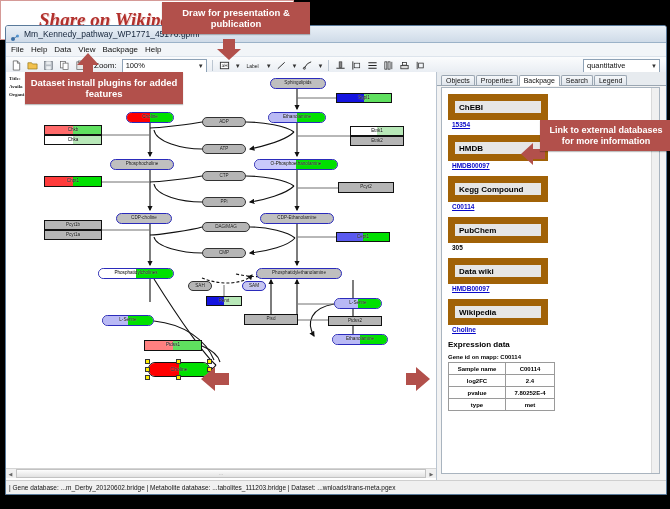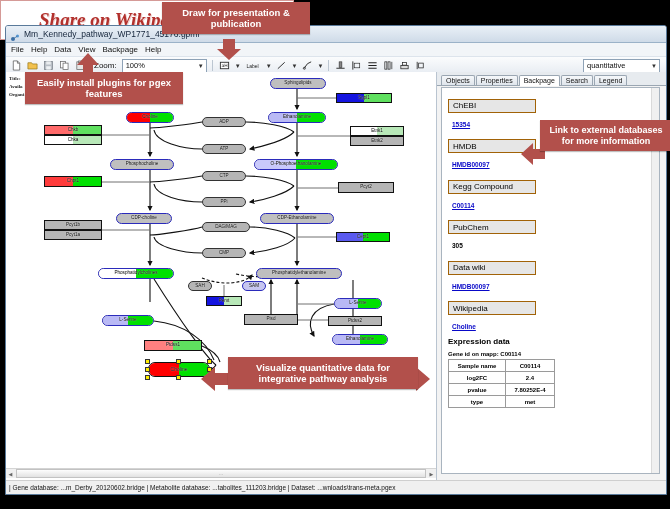--- a/index.html
+++ b/index.html
@@ -65,22 +65,22 @@
   
   #sidepane{flex:1;background:#f3f3f3;position:relative;}
   #tabs{display:flex;height:13px;align-items:flex-end;padding-left:4px;background:#e7ebef;
         border-bottom:1px solid #9aa6b2;}
   .tab{font-size:7px;color:#111;padding:1px 4px 1px;border:1px solid #9aa6b2;border-bottom:none;
        background:linear-gradient(#f6f8fa,#dfe5ec);margin-right:1px;border-radius:2px 2px 0 0;}
   .tab.active{background:#fff;position:relative;top:1px;padding-bottom:2px;}
   #backpage{position:absolute;left:4px;top:15px;right:6px;bottom:20px;background:#fff;
             border:1px solid #a9b4bf;overflow:hidden;}
   #bpinner{position:absolute;left:6px;top:6px;right:10px;bottom:2px;}
-  .bph{display:inline-block;min-width:78px;border:1px solid #a16207;background:#e6e6e6;
-       font-size:8px;font-weight:normal;color:#000;padding:1.5px 4px;margin-bottom:8px;}
+  .bph{display:inline-block;min-width:78px;border:7px solid #a16207;background:#e6e6e6;
+       font-size:8px;font-weight:bold;color:#000;padding:1.5px 4px;margin-bottom:1px;}
   .bplink{font-size:6.5px;color:#0808c8;text-decoration:underline;font-weight:bold;margin:0 0 7px 4px;}
   .bptxt{font-size:6.5px;color:#000;margin:0 0 7px 4px;font-weight:bold;}
   .exph{font-size:8px;font-weight:bold;color:#000;margin:2px 0 5px 0;}
   .geneid{font-size:6px;font-weight:bold;color:#000;margin-bottom:2px;}
   table.exp{border-collapse:collapse;}
   table.exp td{border:1px solid #9a9a9a;font-size:6px;font-weight:bold;color:#000;
                padding:1.5px 2px;text-align:center;height:8px;}
   table.exp td.k{width:52px;}
   table.exp td.v{width:44px;}
   #vscroll{position:absolute;right:0;top:0;bottom:0;width:7px;background:#f0f0f0;border-left:1px solid #dadada;}
@@ -524,31 +524,30 @@
     <div id="statusbar">
       <span id="statustext">| Gene database: ...m_Derby_20120602.bridge | Metabolite database: ...tabolites_111203.bridge | Dataset: ...wnloads\trans-meta.pgex</span>
     </div>
   </div>
 
   <div class="callout" id="co1">Draw for presentation &amp; publication</div>
   <svg class="arrow" style="left:216px;top:39px;width:26px;height:22px" viewBox="0 0 26 22">
     <path d="M7 0 h12 v10 h6 L13 21 L1 10 h6 z" fill="#b2504b"></path>
   </svg>
 
-  <div class="callout" id="co2">Easily install plugins for pgex features</div>
+  <div class="callout" id="co2">Dataset install plugins for added features</div>
   <svg class="arrow" style="left:76px;top:52px;width:24px;height:24px" viewBox="0 0 24 24">
     <path d="M12 1 L23 13 h-6 v10 H7 V13 H1 z" fill="#b2504b"></path>
   </svg>
 
   <div class="callout" id="co3">Link  to external databases  for more information</div>
   <svg class="arrow" style="left:520px;top:142px;width:26px;height:24px" viewBox="0 0 26 24">
     <path d="M1 12 L13 1 v6 h12 v10 H13 v6 z" fill="#b2504b"></path>
   </svg>
 
-  <div class="callout" id="co4">Visualize quantitative data  for integrative pathway analysis</div>
   <svg class="arrow" style="left:200px;top:366px;width:30px;height:26px" viewBox="0 0 30 26">
     <path d="M1 13 L15 1 v6 h14 v12 H15 v6 z" fill="#b2504b"></path>
   </svg>
   <svg class="arrow" style="left:405px;top:366px;width:26px;height:26px" viewBox="0 0 26 26">
     <path d="M25 13 L11 1 v6 H1 v12 h10 v6 z" fill="#b2504b"></path>
   </svg>
 
   <div id="co5">
     <span>Share on Wikipathways.org</span>
   </div>

